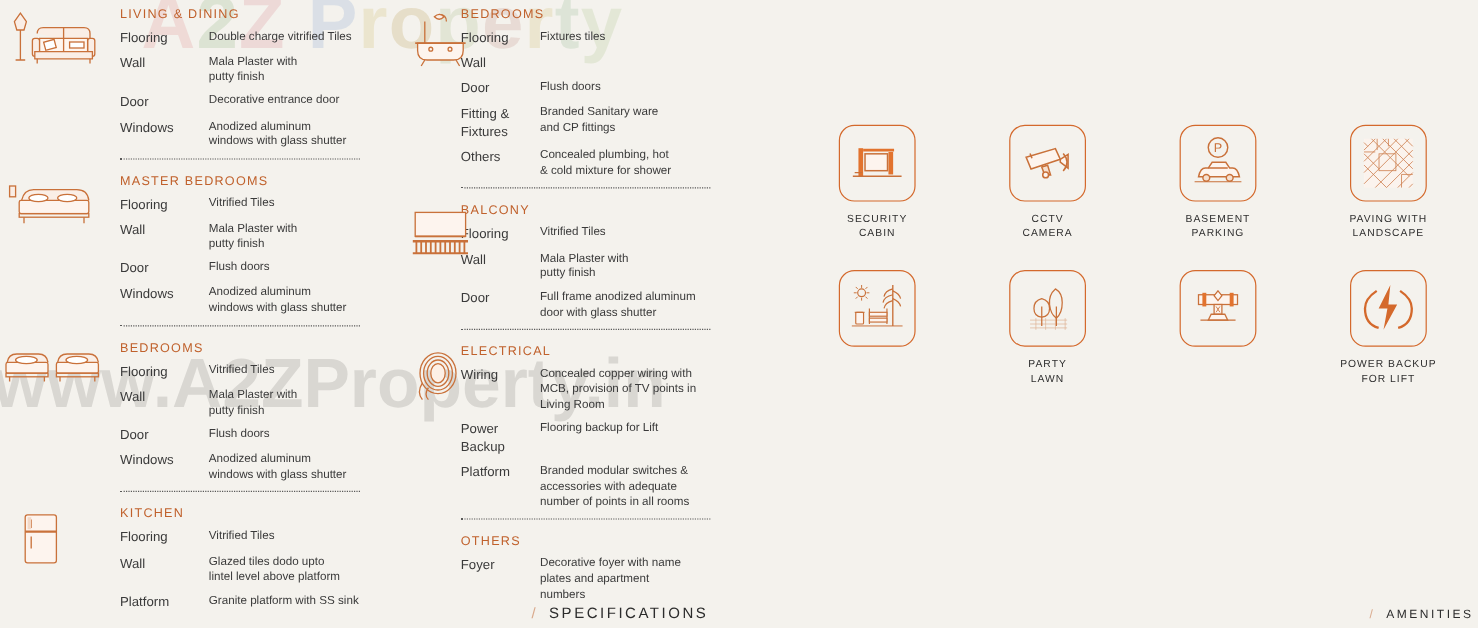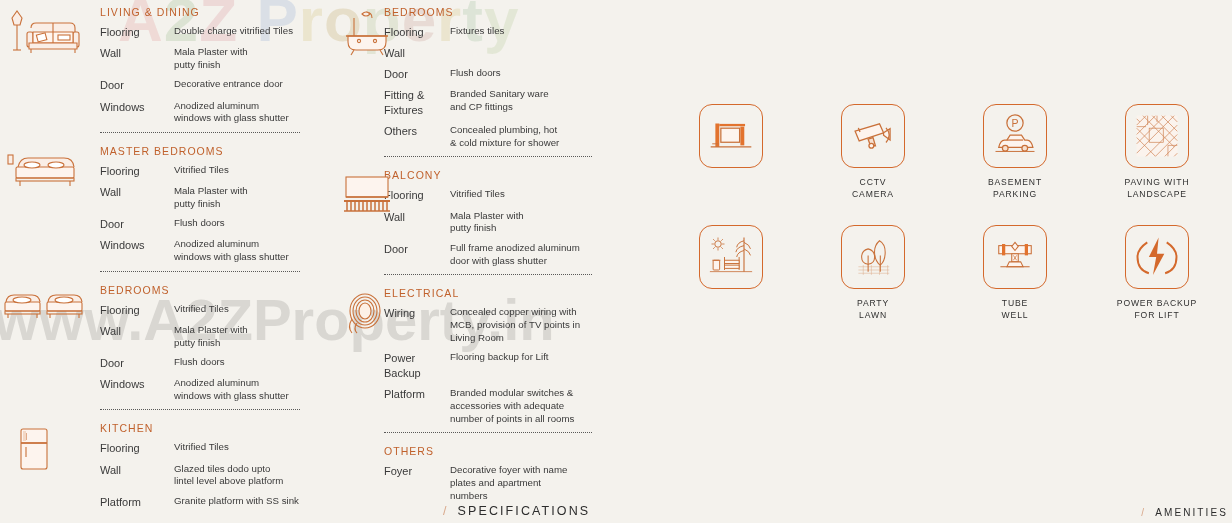--- a/index.html
+++ b/index.html
@@ -362,20 +362,21 @@
    <g fill="none" stroke="#c9713a" stroke-width="1.6">
      <rect x="12" y="16" width="5" height="30" fill="#e2732e" stroke="none"></rect>
      <rect x="44" y="20" width="5" height="24" fill="#e2732e" stroke="none"></rect>
      <rect x="19" y="22" width="24" height="18" fill="#fdf4ee"></rect>
      <line x1="17" y1="18" x2="50" y2="18" stroke-width="3" stroke="#e2732e"></line>
      <line x1="6" y1="46" x2="58" y2="46" stroke-width="1.6"></line>
      <line x1="8" y1="42" x2="16" y2="42" stroke-width="1.2"></line>
    </g>
             </svg>
           </div>
+          <div class="amen-label">SECURITY<br>CABIN</div>
         </div>
         <div class="amen">
           <div class="amen-box">
             <svg viewBox="0 0 64 64" width="52" height="52">
    <g fill="none" stroke="#c9713a" stroke-width="1.6">
      <path d="M10 26 l30-9 5 11 -30 10z" fill="#fdf4ee"></path>
      <path d="M45 28 l8-5 v14 l-8 -6z" fill="#fdf4ee"></path>
      <path d="M48 22 q8 9 0 18"></path>
      <path d="M26 36 l3 8 h6 l-3 -10z" fill="#f6e0d0"></path>
      <circle cx="30" cy="44" r="3" fill="#fdf4ee"></circle>
@@ -476,21 +477,20 @@
      <rect x="16" y="16" width="4" height="14" fill="#e2732e" stroke="none"></rect>
      <rect x="44" y="16" width="4" height="14" fill="#e2732e" stroke="none"></rect>
      <path d="M32 14 l4 5 -4 5 -4 -5z" fill="#fdf4ee"></path>
      <rect x="28" y="28" width="8" height="10" fill="#fdf4ee"></rect>
      <path d="M30 30 l4 6 M34 30 l-4 6" stroke-width="0.9"></path>
      <path d="M22 44 h20 l-3 -6 h-14z" fill="#fdf4ee"></path>
      <line x1="14" y1="44" x2="50" y2="44"></line>
    </g>
             </svg>
           </div>
-          <div class="amen-label">TUBE<br>WELL</div>
         </div>
         <div class="amen">
           <div class="amen-box">
             <svg viewBox="0 0 64 64" width="52" height="52">
    <g fill="none" stroke="#d4692c" stroke-width="2.4">
      <path d="M20 14 q-12 8 -12 18 q0 16 14 20"></path>
      <path d="M44 14 q12 8 12 18 q0 16 -14 20"></path>
      <path d="M34 8 l-12 24 h9 l-4 22 14 -26 h-9z" fill="#d4692c" stroke="none"></path>
    </g>
             </svg>

